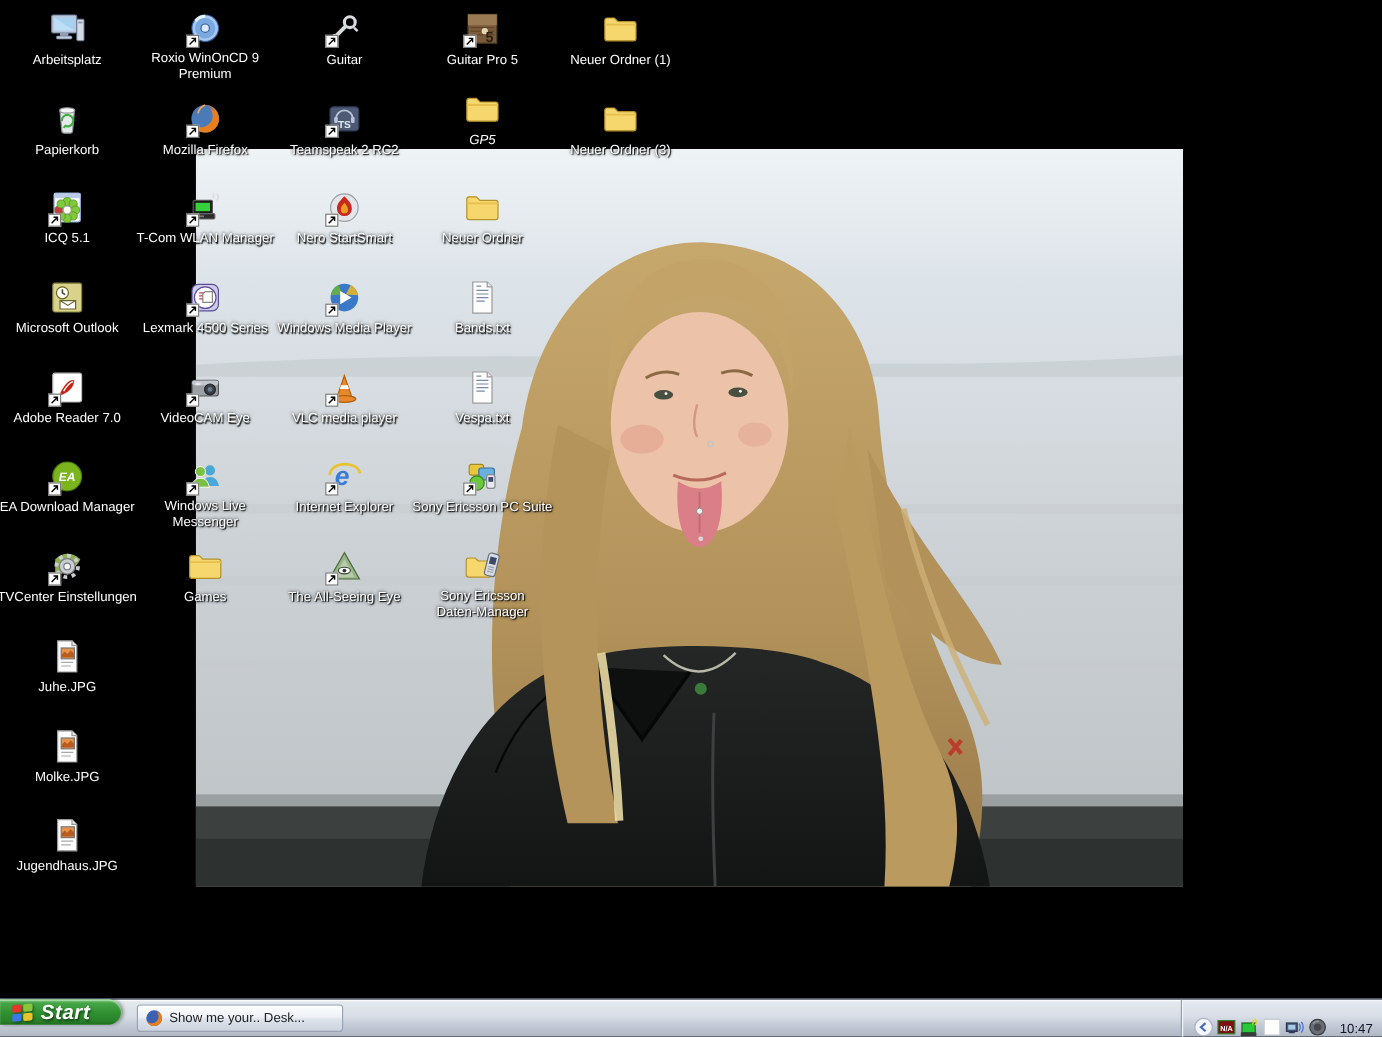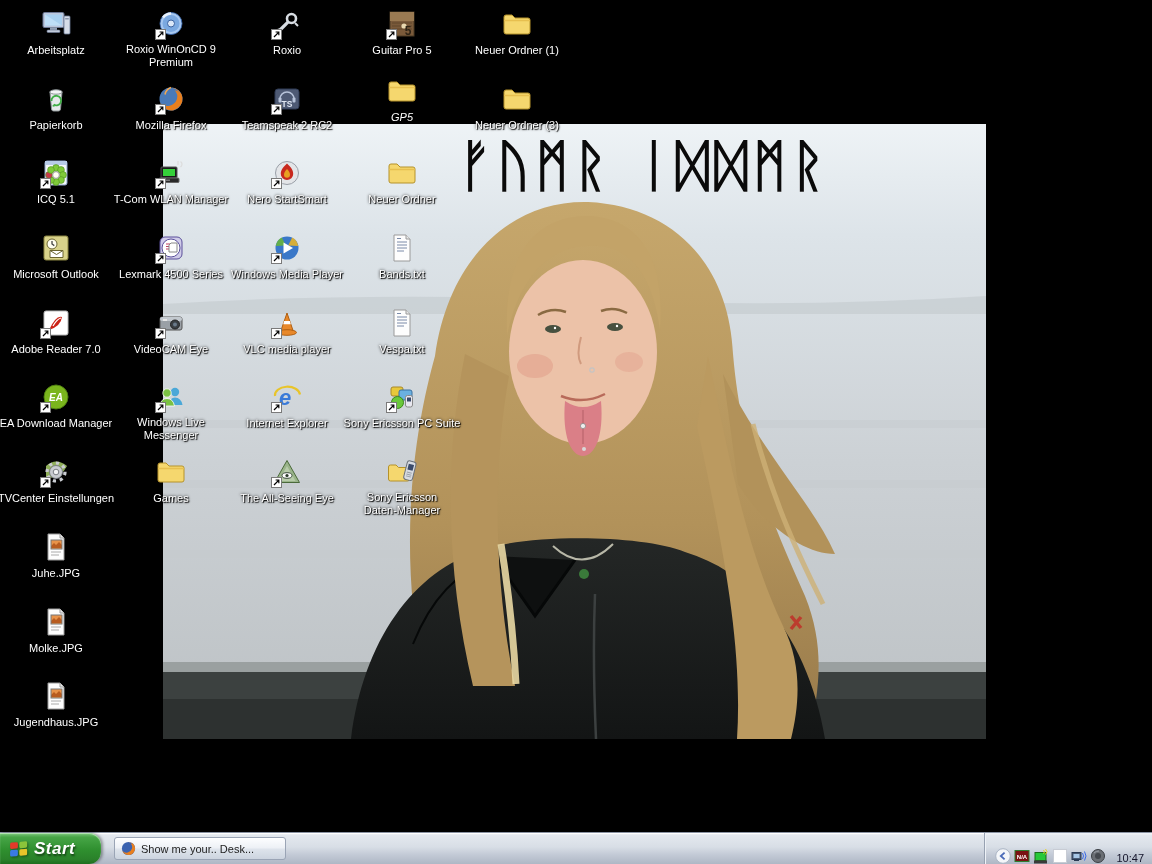--- a/index.html
+++ b/index.html
@@ -24,21 +24,21 @@
   .shortcut svg{width:9px;height:9px;display:block;}
   .di-label{display:inline-block;margin-top:3px;font-size:11px;line-height:13px;
       color:var(--label-text,#fff);white-space:pre-line;
       text-shadow:1px 1px 1px #000,0 0 3px #000;}
 
   
   #taskbar{position:absolute;left:0;bottom:0;width:1152px;height:31px;z-index:10;
       background:linear-gradient(180deg,var(--taskbar-top,#f5f7fa) 0%,#e3e8ee 8%,
         var(--taskbar-mid,#d8dee6) 45%,#c3cad6 70%,var(--taskbar-bottom,#aeb7c5) 100%);
       border-top:1px solid #8a93a3;box-shadow:inset 0 1px 0 #ffffff;}
-  #start-button{position:absolute;left:0;top:0;height:31px;width:101px;
+  #start-button{position:absolute;left:0;top:0;height:21px;width:101px;
       border-radius:0 12px 12px 0;display:flex;align-items:center;gap:5px;padding-left:9px;
       box-sizing:border-box;cursor:pointer;
       background:linear-gradient(180deg,var(--start-green-light,#79c879) 0%,#46a546 14%,
         var(--start-green,#2f8f2f) 55%,#2a812a 85%,var(--start-green-dark,#1e6e1e) 100%);
       box-shadow:inset 0 1px 1px #b8e8b8, 2px 0 3px rgba(0,0,0,.35);}
   #start-button .start-text{color:#fff;font-size:17px;font-weight:bold;font-style:italic;
       text-shadow:1px 2px 2px rgba(0,0,0,.5);letter-spacing:.5px;}
   #start-button svg{width:20px;height:20px;filter:drop-shadow(1px 1px 1px rgba(0,0,0,.4));}
 
   .task-button{position:absolute;left:114px;top:4px;height:23px;width:172px;
@@ -119,21 +119,20 @@
       <path d="M402 277 C 399 312 408 332 420 332 C 432 332 441 312 438 277
                Q 420 289 402 277 Z" fill="#da7f87"></path>
       <path d="M420 286 v34" stroke="#c06a72" stroke-width="1.5"></path>
       <circle cx="420" cy="302" r="2.6" fill="#eee" stroke="#8a8a8a" stroke-width="0.8"></circle>
       <circle cx="421" cy="325" r="2" fill="#d8d8d8"></circle>
 
       <path d="M390 422 q30 28 60 -2" stroke="#b8b8a8" stroke-width="2" fill="none"></path>
       <circle cx="421" cy="450" r="5" fill="#3a7a3a"></circle>
       <path d="M628 492 l10 12 m-10 1 l10 -12" stroke="#c03028" stroke-width="3.5" opacity="0.85"></path>
     </svg>
-    <div id="rune-title">ᚠᚢᛗᚱ ᛁᛞᛞᛗᚱ</div>
   </div>
 
   <div id="icon-layer">
       <div class="di" style="left: -14px; top: 8px;"><div class="di-ic">
           <svg viewBox="0 0 32 32">
             <rect x="3" y="4.5" width="21" height="15" rx="1.5" fill="#bcc7dc" stroke="#6b7895"></rect>
             <rect x="5" y="6.5" width="17" height="11" fill="#a8d0f0"></rect>
             <path d="M5 6.5 l17 11 h-17 z" fill="#c8e4fa" opacity="0.7"></path>
             <rect x="10" y="19.5" width="7" height="2.5" fill="#93a0b5"></rect>
             <rect x="7" y="22" width="13" height="2.5" rx="1" fill="#c2cbdb" stroke="#6b7895" stroke-width="0.6"></rect>
@@ -338,21 +337,21 @@
             <circle cx="20.5" cy="10.5" r="4.5" fill="none" stroke="#d7dce2" stroke-width="2.6"></circle>
             <path d="M17.2 13.8 L8.5 22.5" stroke="#d7dce2" stroke-width="3.2"></path>
             <circle cx="8" cy="23" r="2.6" fill="#d7dce2"></circle>
             <path d="M24 15 l3 3" stroke="#d7dce2" stroke-width="2"></path>
           </svg>
           <span class="shortcut">
             <svg viewBox="0 0 10 10">
               <path d="M2.2 7.8 L7.5 2.5 M4 2.2 h3.6 v3.6" stroke="#000" stroke-width="1.3" fill="none"></path>
             </svg>
           </span>
-        </div><span class="di-label">Roxio</span></div>
+        </div><span class="di-label">Guitar</span></div>
       <div class="di" style="left: 217px; top: 83px;"><div class="di-ic">
           <svg viewBox="0 0 32 32">
             <rect x="4" y="6" width="24" height="20" rx="3" fill="#4e5a74" stroke="#2e3a54"></rect>
             <path d="M9 16 a7 7 0 0 1 14 0" stroke="#b8c4da" stroke-width="1.6" fill="none"></path>
             <rect x="7.5" y="14.5" width="3" height="5" rx="1" fill="#b8c4da"></rect>
             <rect x="21.5" y="14.5" width="3" height="5" rx="1" fill="#b8c4da"></rect>
             <text x="16" y="24" font-size="8.5" font-weight="bold" fill="#dfe6f2" text-anchor="middle">TS</text>
           </svg>
           <span class="shortcut">
             <svg viewBox="0 0 10 10">

